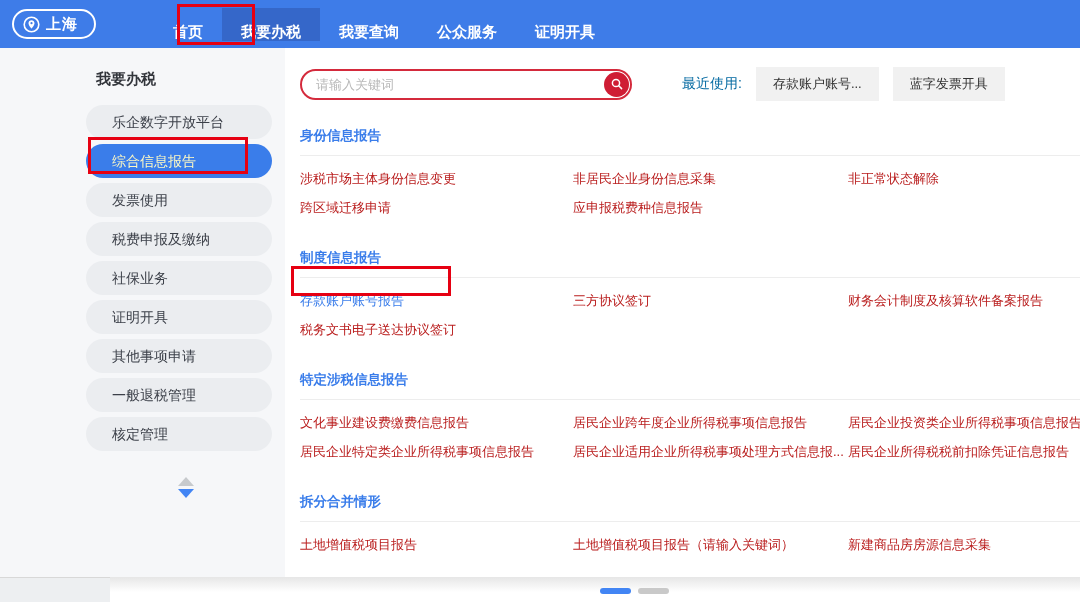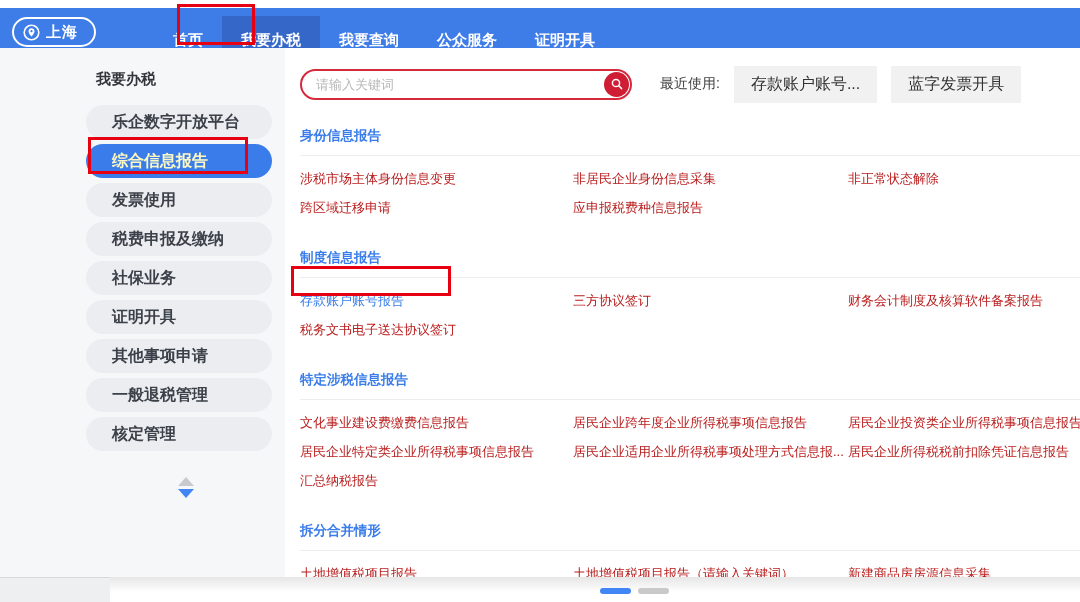--- a/index.html
+++ b/index.html
@@ -1,58 +1,58 @@
 <!DOCTYPE html>
 <html><head>
 <meta charset="utf-8">
 <style>
   * { margin:0; padding:0; box-sizing:border-box; }
   html,body { width:1080px; height:602px; overflow:hidden; background:#fff;
     font-family:"Liberation Sans","DejaVu Sans",sans-serif; }
 
   
-  .topbar { position:absolute; left:0; top:8px; width:1080px; height:48px;
+  .topbar { position:absolute; left:0; top:0; width:1080px; height:48px;
     background:#3e7ce8; display:flex; align-items:center; }
   .loc-pill { margin-left:12px; height:30px; border:2px solid #fff; border-radius:16px;
     display:flex; align-items:center; padding:0 16px 0 9px; gap:6px; cursor:pointer; }
   .loc-pill .txt { color:#fff; font-size:15px; font-weight:bold; letter-spacing:1px; }
   .nav { display:flex; margin-left:58px; height:33px; }
   .nav-item { color:#fff; font-size:15px; font-weight:bold; line-height:48px;
     padding:0 19px; cursor:pointer; white-space:nowrap; }
   .nav-item.active { background:#3567c9; }
 
   
   .panel { position:absolute; left:0; top:48px; width:1080px; height:529px; display:flex; }
   .leftrail { width:86px; background:#f6f7f9; }
   .sidebar { width:199px; background:#f6f7f9; padding-top:16px; }
   .sb-header { font-size:15px; font-weight:bold; color:#32353b; margin:6px 0 16px 10px; }
   .sb-item { width:186px; height:34px; border-radius:17px; background:#ebedf0;
-    color:#3c4049; font-size:16px; line-height:34px; padding-left:26px;
-    margin:0 0 5px 0; cursor:pointer; white-space:nowrap;font-weight:bold; }
+    color:#3c4049; font-size:14px; line-height:34px; padding-left:26px;
+    margin:0 0 5px 0; cursor:pointer; white-space:nowrap; }
   .sb-item.active { background:#3a7dea; color:#fef9c3; }
   .sb-arrows { margin-top:26px; display:flex; flex-direction:column; align-items:center; gap:3px; }
   .tri-up { width:0; height:0; border-left:8px solid transparent; border-right:8px solid transparent;
     border-bottom:9px solid #c7cacd; cursor:pointer; }
   .tri-down { width:0; height:0; border-left:8px solid transparent; border-right:8px solid transparent;
     border-top:9px solid #4285f4; cursor:pointer; }
 
   
   .content { flex:1; background:#fff; padding:20px 0 16px 15px; overflow:hidden; }
   .search-row { display:flex; align-items:center; height:32px; }
   .search-pill { position:relative; width:332px; height:31px; border:2px solid #d42a3c;
     border-radius:17px; background:#fff; display:flex; align-items:center; }
   .search-pill input { border:none; outline:none; background:transparent; width:270px;
     margin-left:14px; font-size:13px; color:#333;
     font-family:"Liberation Sans","DejaVu Sans",sans-serif; }
   .search-pill input::placeholder { color:#b8b8b8; }
   .search-btn { position:absolute; right:1px; top:1px; width:25px; height:25px; border-radius:50%;
     background:#cf1d34; border:none; display:flex; align-items:center; justify-content:center; cursor:pointer; }
   .recent { display:flex; align-items:center; margin-left:28px; }
-  .recent-label { font-size:14px; color:#404040; white-space:nowrap; }
-  .recent-btn { background:#f1f1f1; border:none; font-size:16px; color:#333;
+  .recent-label { font-size:14px; color:#0369a1; white-space:nowrap;margin-left:22px; }
+  .recent-btn { background:#f1f1f1; border:none; font-size:13px; color:#333;
     padding:8px 17px; margin-left:14px; cursor:pointer; white-space:nowrap;
     font-family:"Liberation Sans","DejaVu Sans",sans-serif; }
 
   .section { margin-top:27px; margin-right:0; }
   .sec-title { color:#3a7dea; font-size:13.5px; font-weight:bold; padding-bottom:10px;
     border-bottom:1px solid #ededed; margin-right:0; }
   .sec-grid { display:grid; grid-template-columns:273px 275px 1fr; padding-top:8px; }
   .grid-item { height:29px; line-height:29px; font-size:13px; color:#b91c1c;
     white-space:nowrap; cursor:pointer; }
   .grid-item.link-blue { color:#3a7dea; }
@@ -159,21 +159,20 @@
 
     <div class="section">
       <div class="sec-title">特定涉税信息报告</div>
       <div class="sec-grid">
         <div class="grid-item">文化事业建设费缴费信息报告</div>
         <div class="grid-item">居民企业跨年度企业所得税事项信息报告</div>
         <div class="grid-item">居民企业投资类企业所得税事项信息报告</div>
         <div class="grid-item">居民企业特定类企业所得税事项信息报告</div>
         <div class="grid-item">居民企业适用企业所得税事项处理方式信息报...</div>
         <div class="grid-item">居民企业所得税税前扣除凭证信息报告</div>
-        <div class="grid-item">汇总纳税报告</div>
       </div>
     </div>
 
     <div class="section">
       <div class="sec-title">拆分合并情形</div>
       <div class="sec-grid">
         <div class="grid-item">土地增值税项目报告</div>
         <div class="grid-item">土地增值税项目报告（请输入关键词）</div>
         <div class="grid-item">新建商品房房源信息采集</div>
 

